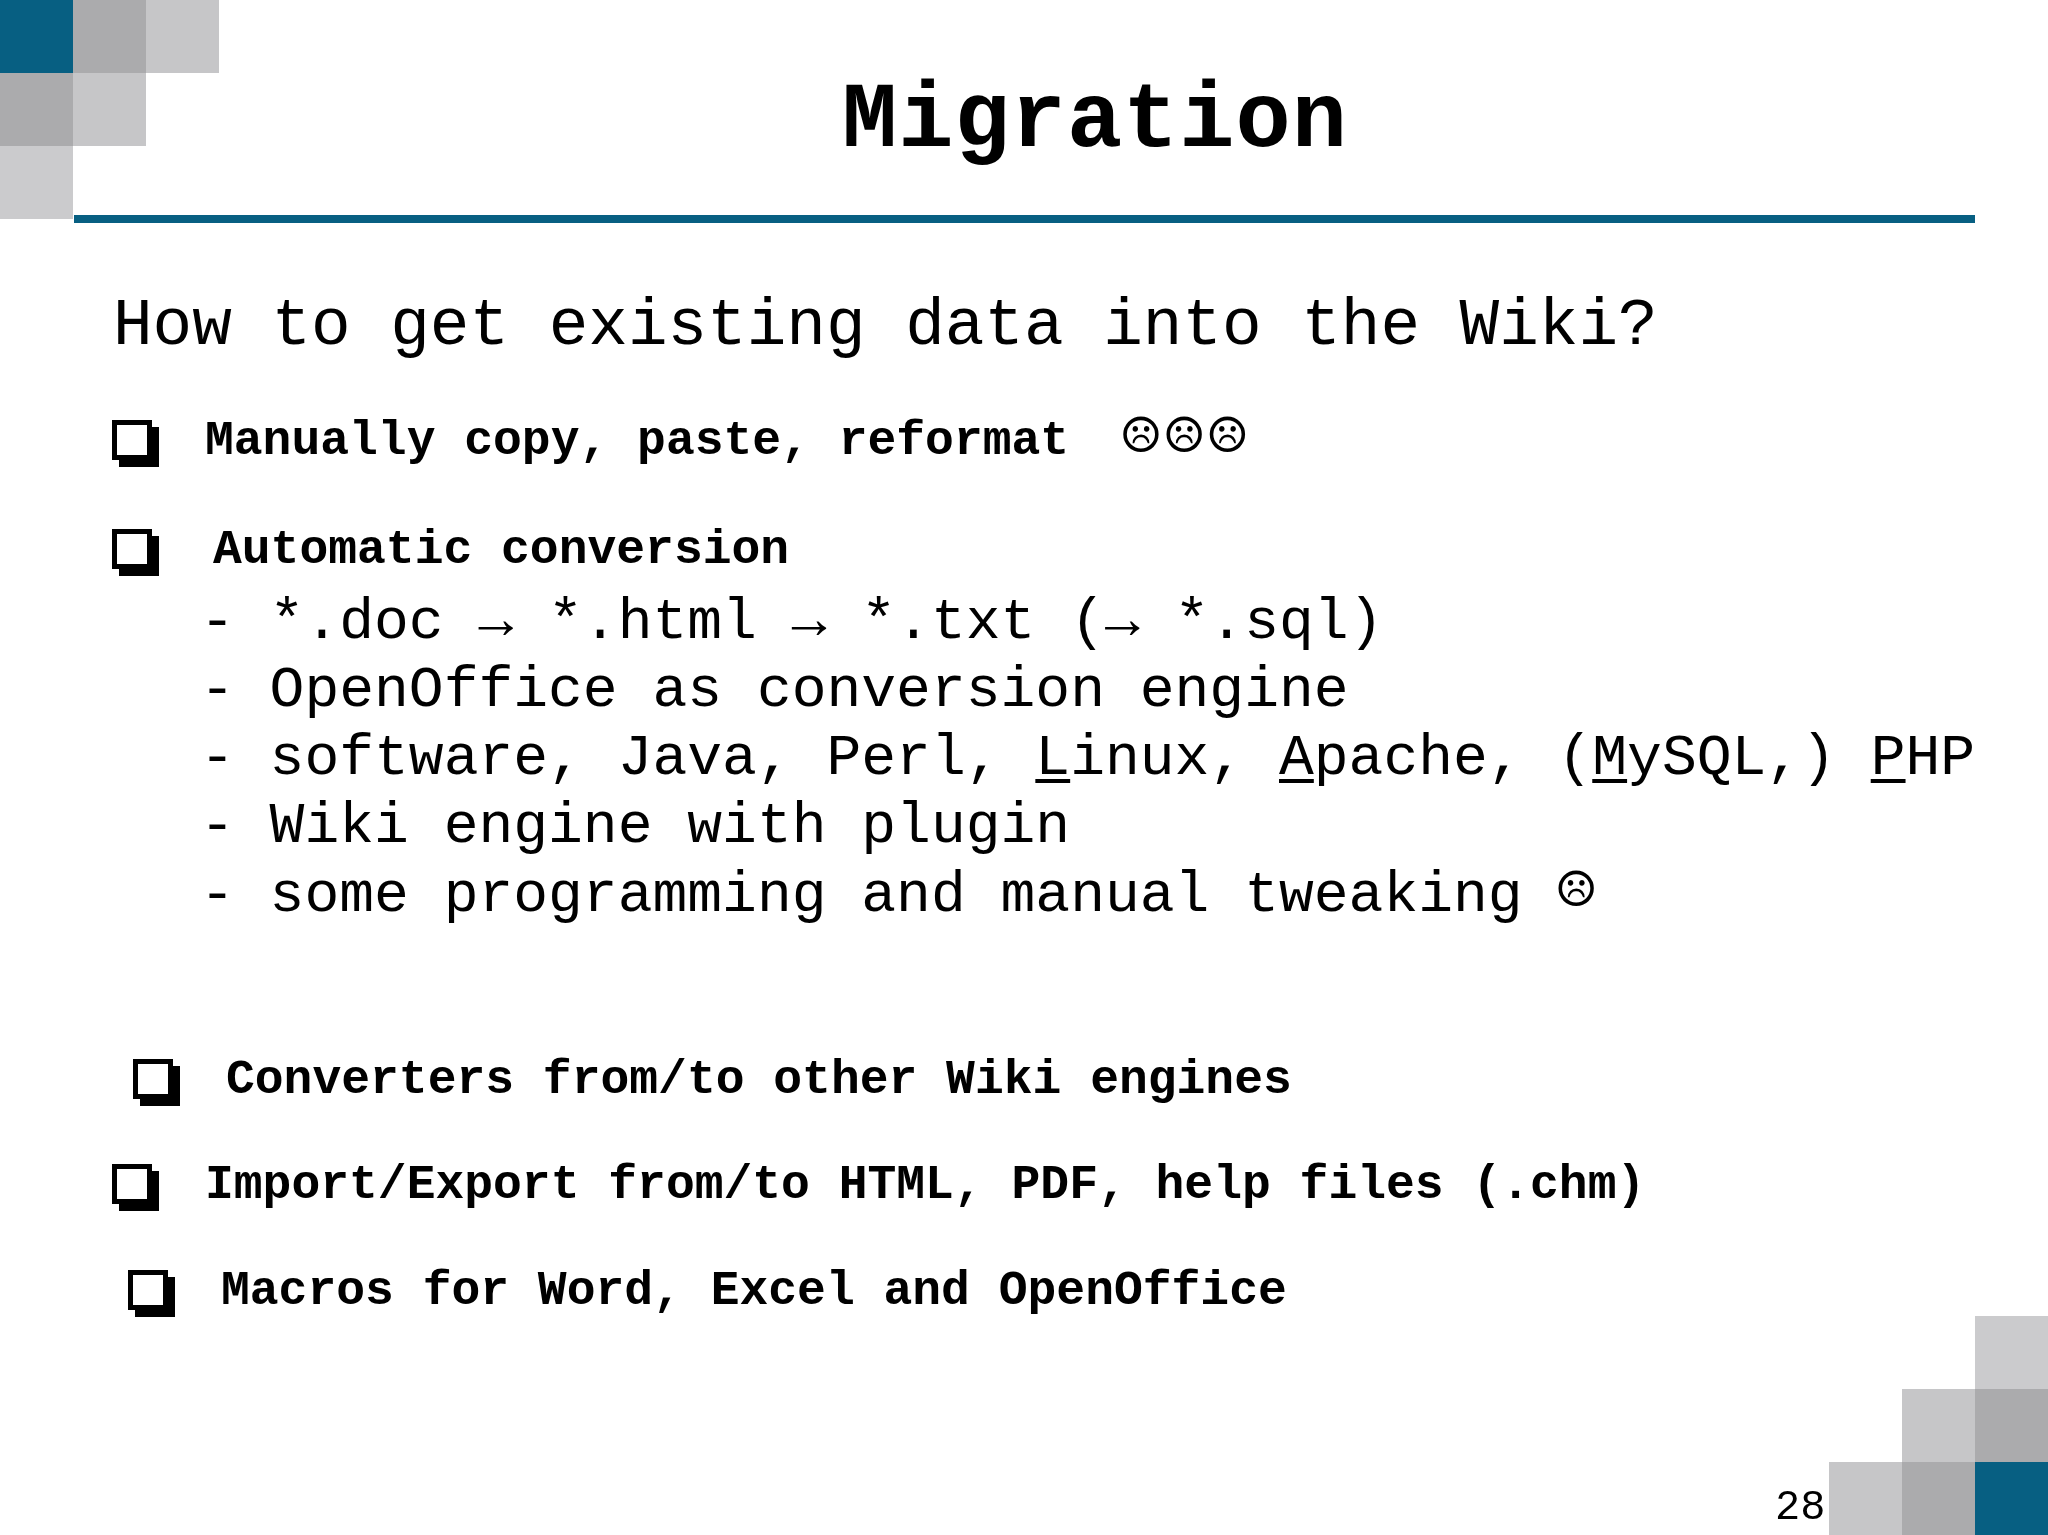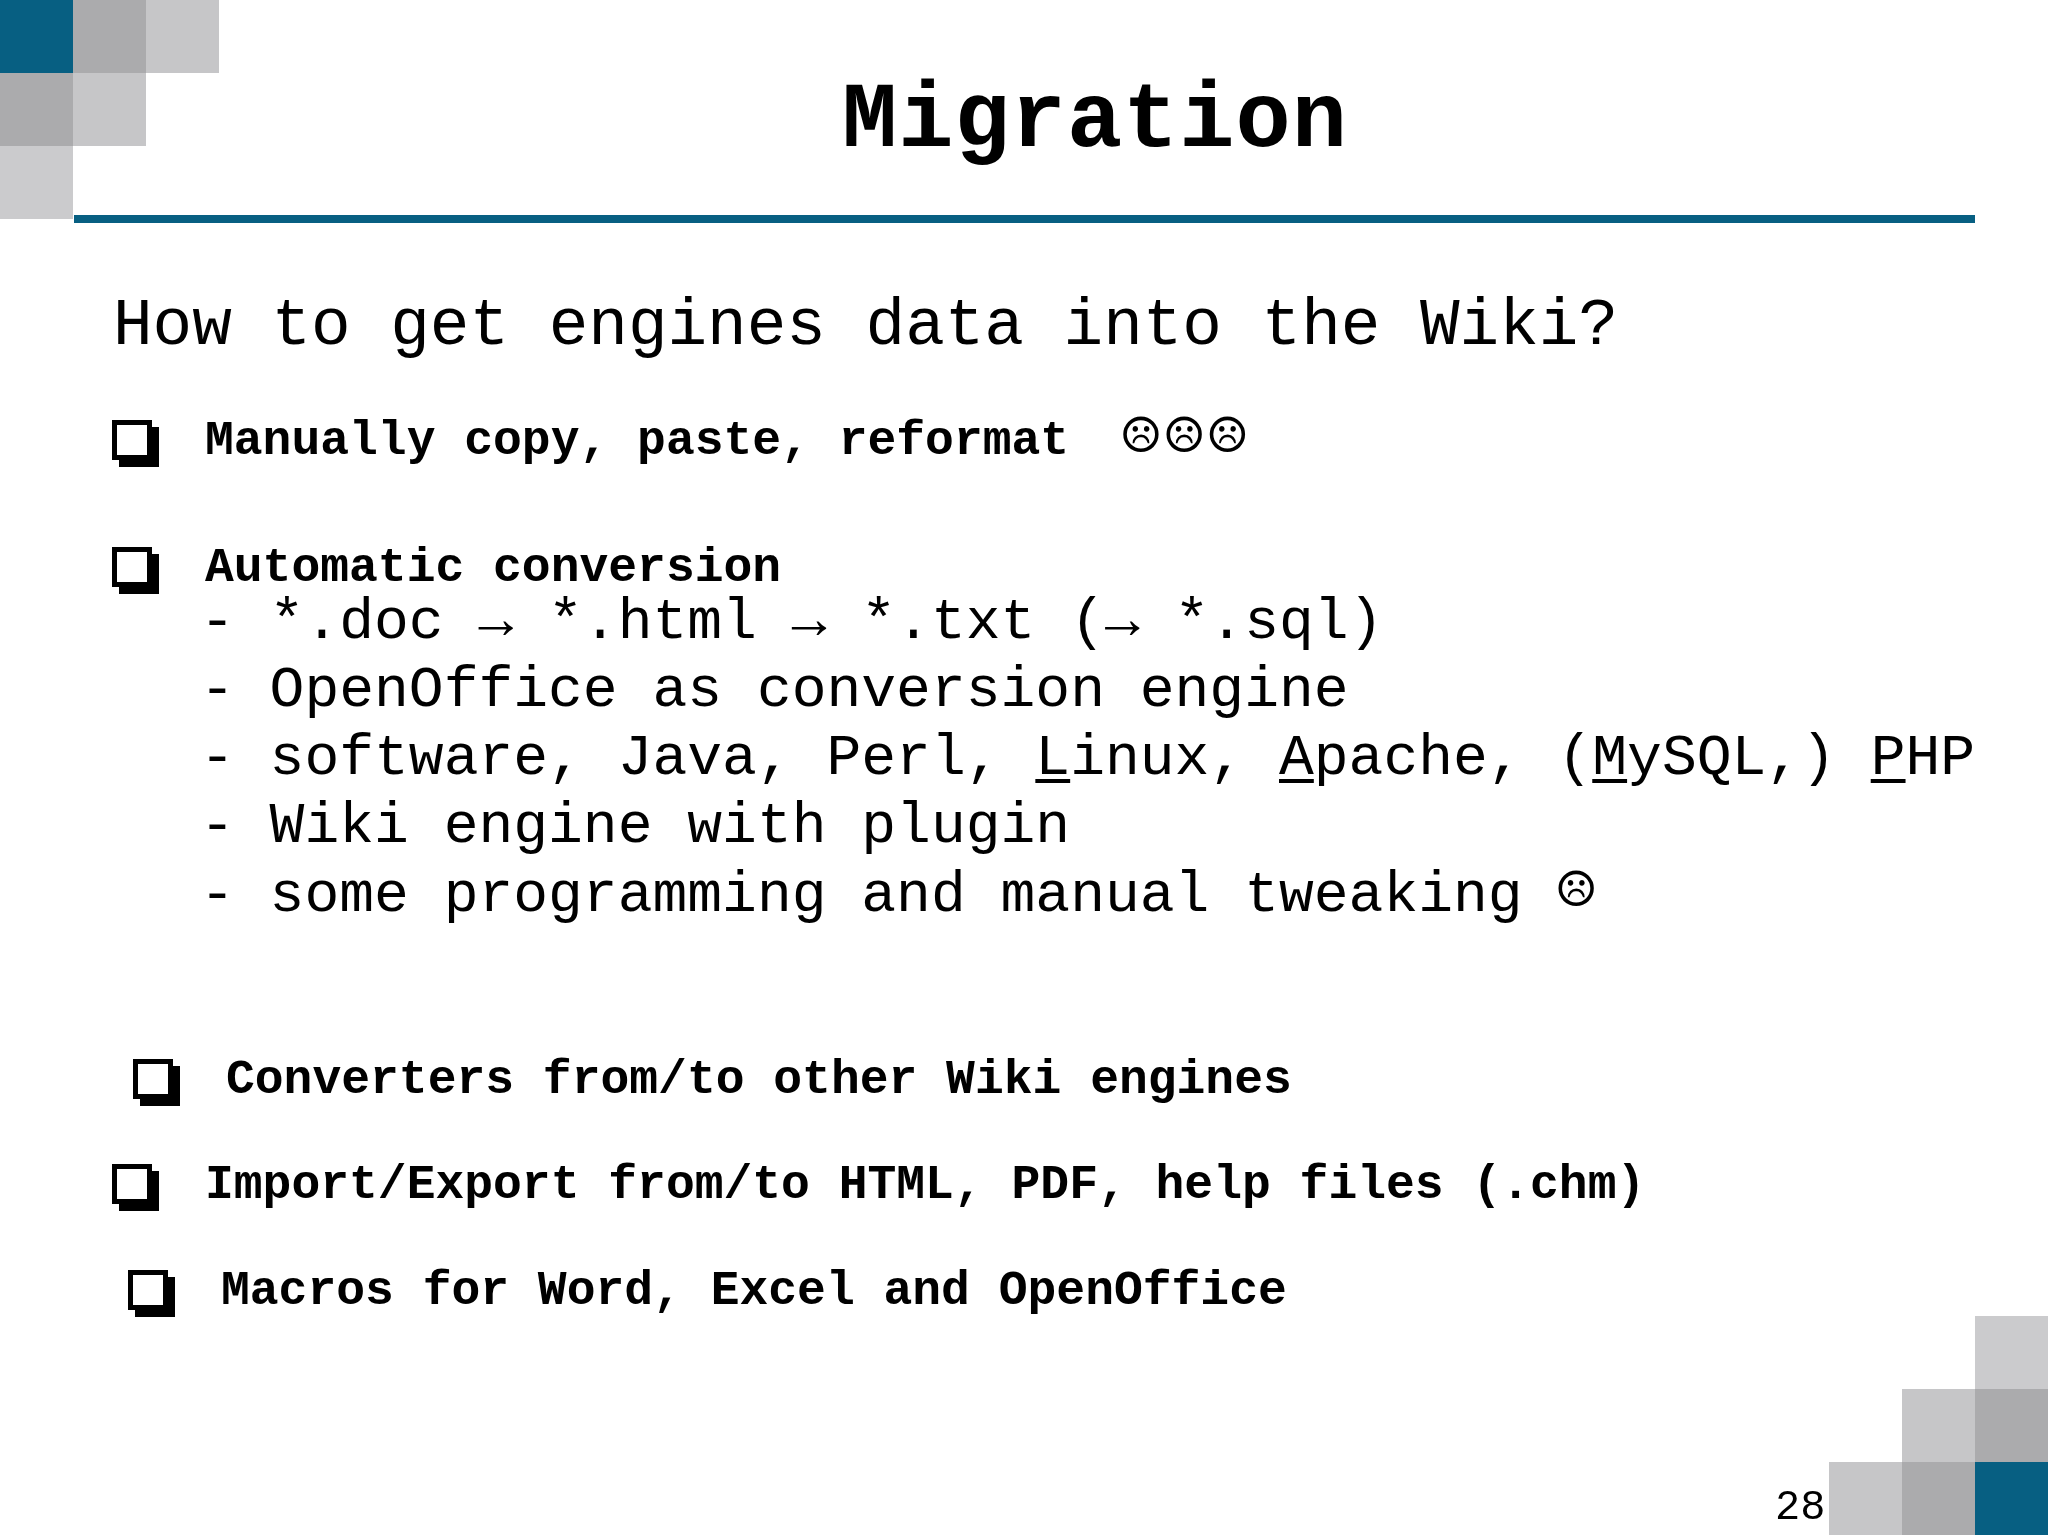--- a/index.html
+++ b/index.html
@@ -46,21 +46,21 @@
   }
   .intro{
     position:absolute;left:113px;top:294px;
     font-size:66px;line-height:1;white-space:nowrap;
   }
   .bullet{
     position:absolute;left:112px;
     display:flex;align-items:flex-start;white-space:nowrap;
   }
   .b1{top:412px;}
-  .b2{top:539px;}
+  .b2{top:521px;gap:8px;}
   .b3{top:1051px;padding-left:21px;}
   .b4{top:1156px;justify-content:center;}
   .b5{top:1262px;padding-left:16px;}
   .cbx{
     flex:0 0 auto;
     width:30px;height:30px;margin-top:8px;margin-right:53px;
     background:#fff;border:5px solid #000;
     box-shadow:7px 7px 0 0 #000;
   }
   .blabel{
@@ -100,21 +100,21 @@
   <div class="sq br1"></div>
   <div class="sq br2"></div>
   <div class="sq br3"></div>
   <div class="sq br4"></div>
   <div class="sq br5"></div>
   <div class="sq br6"></div>
 
   <h1 class="title">Migration</h1>
   <div class="divider"></div>
 
-  <div class="intro">How to get engines data into the Wiki?</div>
+  <div class="intro">How to get existing data into the Wiki?</div>
 
   <div class="bullet b1">
     <span class="cbx"></span>
     <span class="blabel">Manually copy, paste, reformat</span>
     <span class="faces">☹☹☹</span>
   </div>
 
   <div class="bullet b2">
     <span class="cbx"></span>
     <span class="blabel">Automatic conversion</span>

